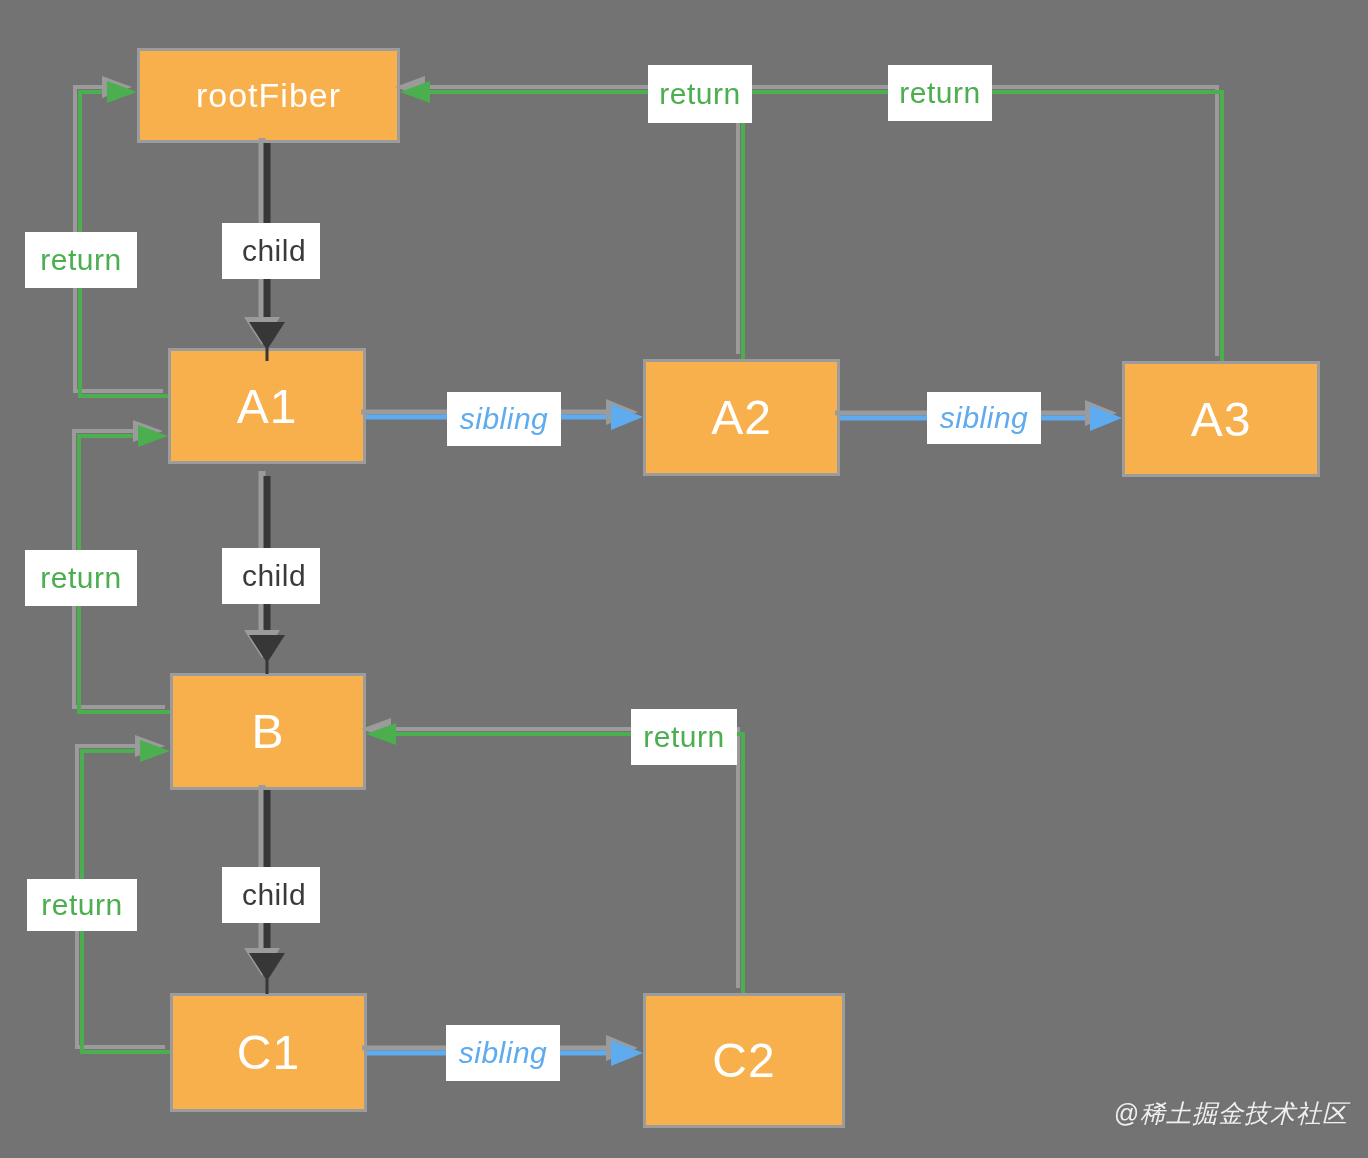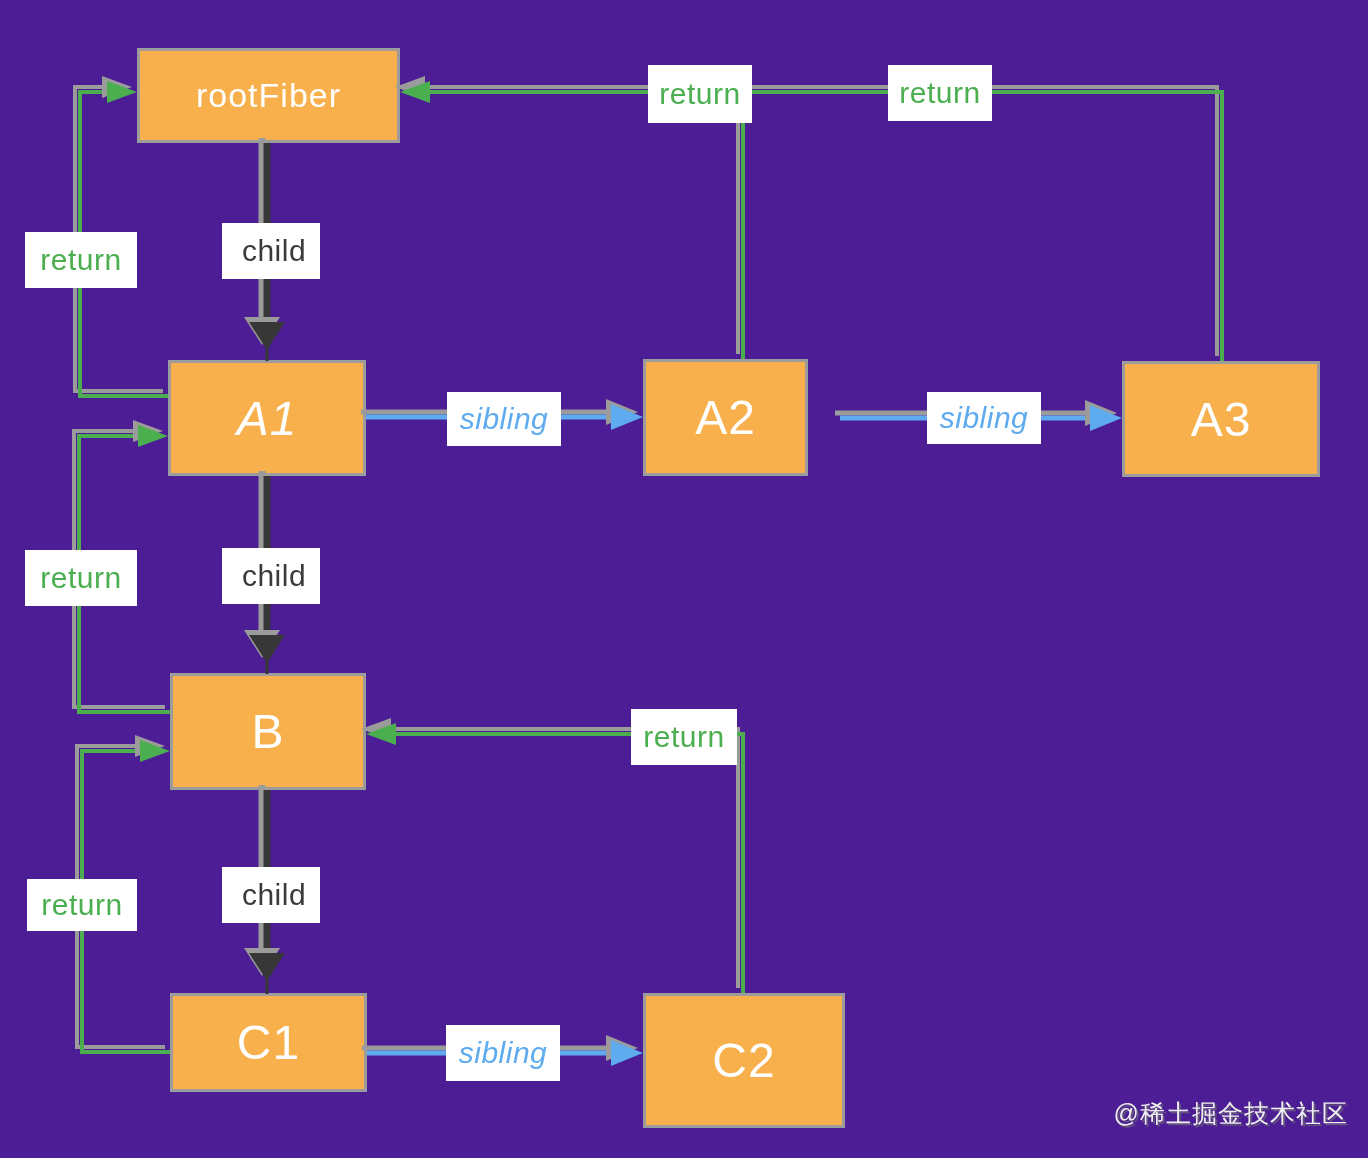--- a/index.html
+++ b/index.html
@@ -1,60 +1,61 @@
 <!DOCTYPE html>
 <html><head>
 <meta charset="utf-8">
 <style>
   html,body{margin:0;padding:0;background:#000;}
   body{font-family:"Liberation Sans","DejaVu Sans",sans-serif;}
-  #stage{position:relative;width:1368px;height:1158px;background:#4c1d95;overflow:hidden;}
+  #stage{position:relative;width:1368px;height:1158px;background:#737373;overflow:hidden;}
   #nodes-layer .node{
     position:absolute;z-index:1;box-sizing:border-box;
     background:#F8B04C;border:3px solid #9C9C9C;
     display:flex;align-items:center;justify-content:center;
     color:#FFFFFF;font-size:48px;font-weight:400;letter-spacing:1px;
   }
   #nodes-layer .node.node-root{font-size:34px;}
   #edges-svg{position:absolute;left:0;top:0;z-index:2;pointer-events:none;}
   #labels-layer .edge-label{
     position:absolute;z-index:3;background:#FFFFFF;
     display:flex;align-items:center;justify-content:center;
     font-size:30px;letter-spacing:0.5px;
   }
   #labels-layer .edge-label.return{color:#4BAE4F;}
   #labels-layer .edge-label.child{color:#3A3A3A;padding-left:6px;}
   #labels-layer .edge-label.sibling{color:#5FABEF;font-style:italic;}
   #watermark{
     position:absolute;z-index:4;right:20px;bottom:28px;
     color:#EFEFEF;font-size:25px;letter-spacing:1px;
     text-shadow:2px 2px 0 rgba(110,110,110,0.65);
+    font-style:italic;
   }
 </style>
 </head>
 <body>
 
 <div id="stage">
   <div id="nodes-layer">
       <div class="node node-root" style="left: 137px; top: 48px; width: 263px; height: 95px;">
         <span>rootFiber</span>
       </div>
-      <div class="node" style="left: 168px; top: 360px; width: 198px; height: 116px; font-style: italic;">
+      <div class="node" style="left: 168px; top: 348px; width: 198px; height: 116px;">
         <span>A1</span>
       </div>
-      <div class="node" style="left: 643px; top: 359px; width: 165px; height: 117px;">
+      <div class="node" style="left: 643px; top: 359px; width: 197px; height: 117px;">
         <span>A2</span>
       </div>
       <div class="node" style="left: 1122px; top: 361px; width: 198px; height: 116px; align-items: center;">
         <span>A3</span>
       </div>
       <div class="node" style="left: 170px; top: 673px; width: 196px; height: 117px;">
         <span>B</span>
       </div>
-      <div class="node" style="left: 170px; top: 993px; width: 197px; height: 99px;">
+      <div class="node" style="left: 170px; top: 993px; width: 197px; height: 119px;">
         <span>C1</span>
       </div>
       <div class="node" style="left: 643px; top: 993px; width: 202px; height: 135px;">
         <span>C2</span>
       </div>
     </div>
   <svg id="edges-svg" width="1368" height="1158" viewBox="0 0 1368 1158">
       <g>
         <path d="M 267 143 L 267 322" fill="none" stroke="#9B9B9B" stroke-width="7" transform="translate(-5,-5)"></path>
         <path d="M 267 143 L 267 322" fill="none" stroke="#373737" stroke-width="7"></path>

